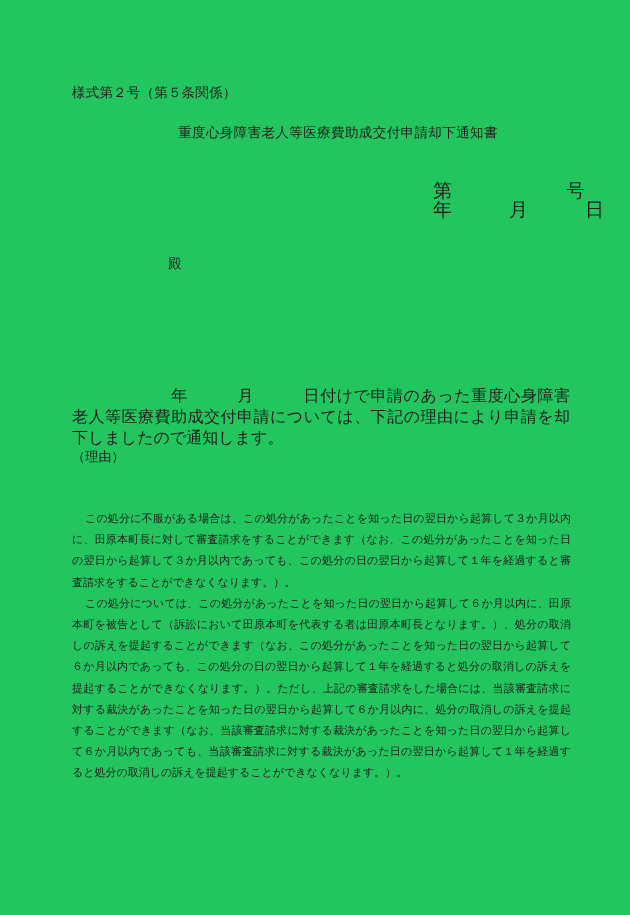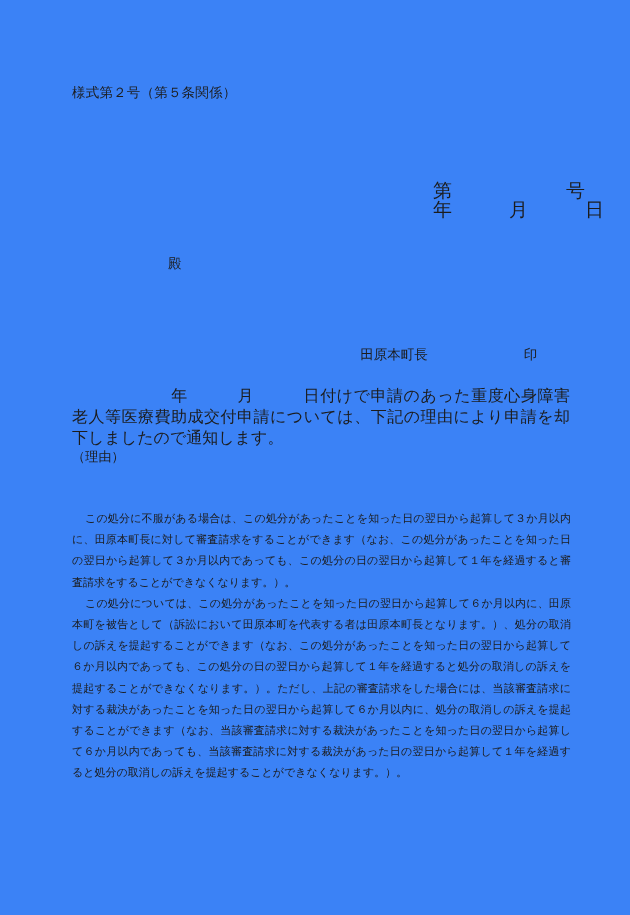--- a/index.html
+++ b/index.html
@@ -16,21 +16,21 @@
     font-family: "DejaVu Serif", "Liberation Serif", serif;
     color: #1c1c1c;
     -webkit-font-smoothing: antialiased;
   }
 
   .page {
     position: absolute;
     inset: 0;
     width: 630px;
     height: 915px;
-    background: #3b82f6;
+    background: #22c55e;
   }
 
   
   .line {
     position: absolute;
     white-space: pre;
     font-size: 13px;
     line-height: 18px;
     letter-spacing: 0.2px;
   }
@@ -125,31 +125,29 @@
     text-indent: 13px;
   }
 </style>
 </head>
 <body>
 
 <div class="page">
 
   <div class="line form-no">様式第２号（第５条関係）</div>
 
+  <div class="line doc-title">重度心身障害老人等医療費助成交付申請却下通知書</div>
 
   <div class="ref-block">
     <span class="ref-line">第　　　　　　号</span>
     <span class="ref-line">年　　　月　　　日</span>
   </div>
 
   <div class="line addressee">殿</div>
 
-  <div class="issuer">
-    <span>田原本町長</span><span class="seal">印</span>
-  </div>
 
   <div class="notice">　　　　　　年　　　月　　　日付けで申請のあった重度心身障害老人等医療費助成交付申請については、下記の理由により申請を却下しましたので通知します。</div>
 
   <div class="line reason-label">（理由）</div>
 
   <div class="legal">
     <p>この処分に不服がある場合は、この処分があったことを知った日の翌日から起算して３か月以内に、田原本町長に対して審査請求をすることができます（なお、この処分があったことを知った日の翌日から起算して３か月以内であっても、この処分の日の翌日から起算して１年を経過すると審査請求をすることができなくなります。）。</p>
     <p>この処分については、この処分があったことを知った日の翌日から起算して６か月以内に、田原本町を被告として（訴訟において田原本町を代表する者は田原本町長となります。）、処分の取消しの訴えを提起することができます（なお、この処分があったことを知った日の翌日から起算して６か月以内であっても、この処分の日の翌日から起算して１年を経過すると処分の取消しの訴えを提起することができなくなります。）。ただし、上記の審査請求をした場合には、当該審査請求に対する裁決があったことを知った日の翌日から起算して６か月以内に、処分の取消しの訴えを提起することができます（なお、当該審査請求に対する裁決があったことを知った日の翌日から起算して６か月以内であっても、当該審査請求に対する裁決があった日の翌日から起算して１年を経過すると処分の取消しの訴えを提起することができなくなります。）。</p>
   </div>
 

